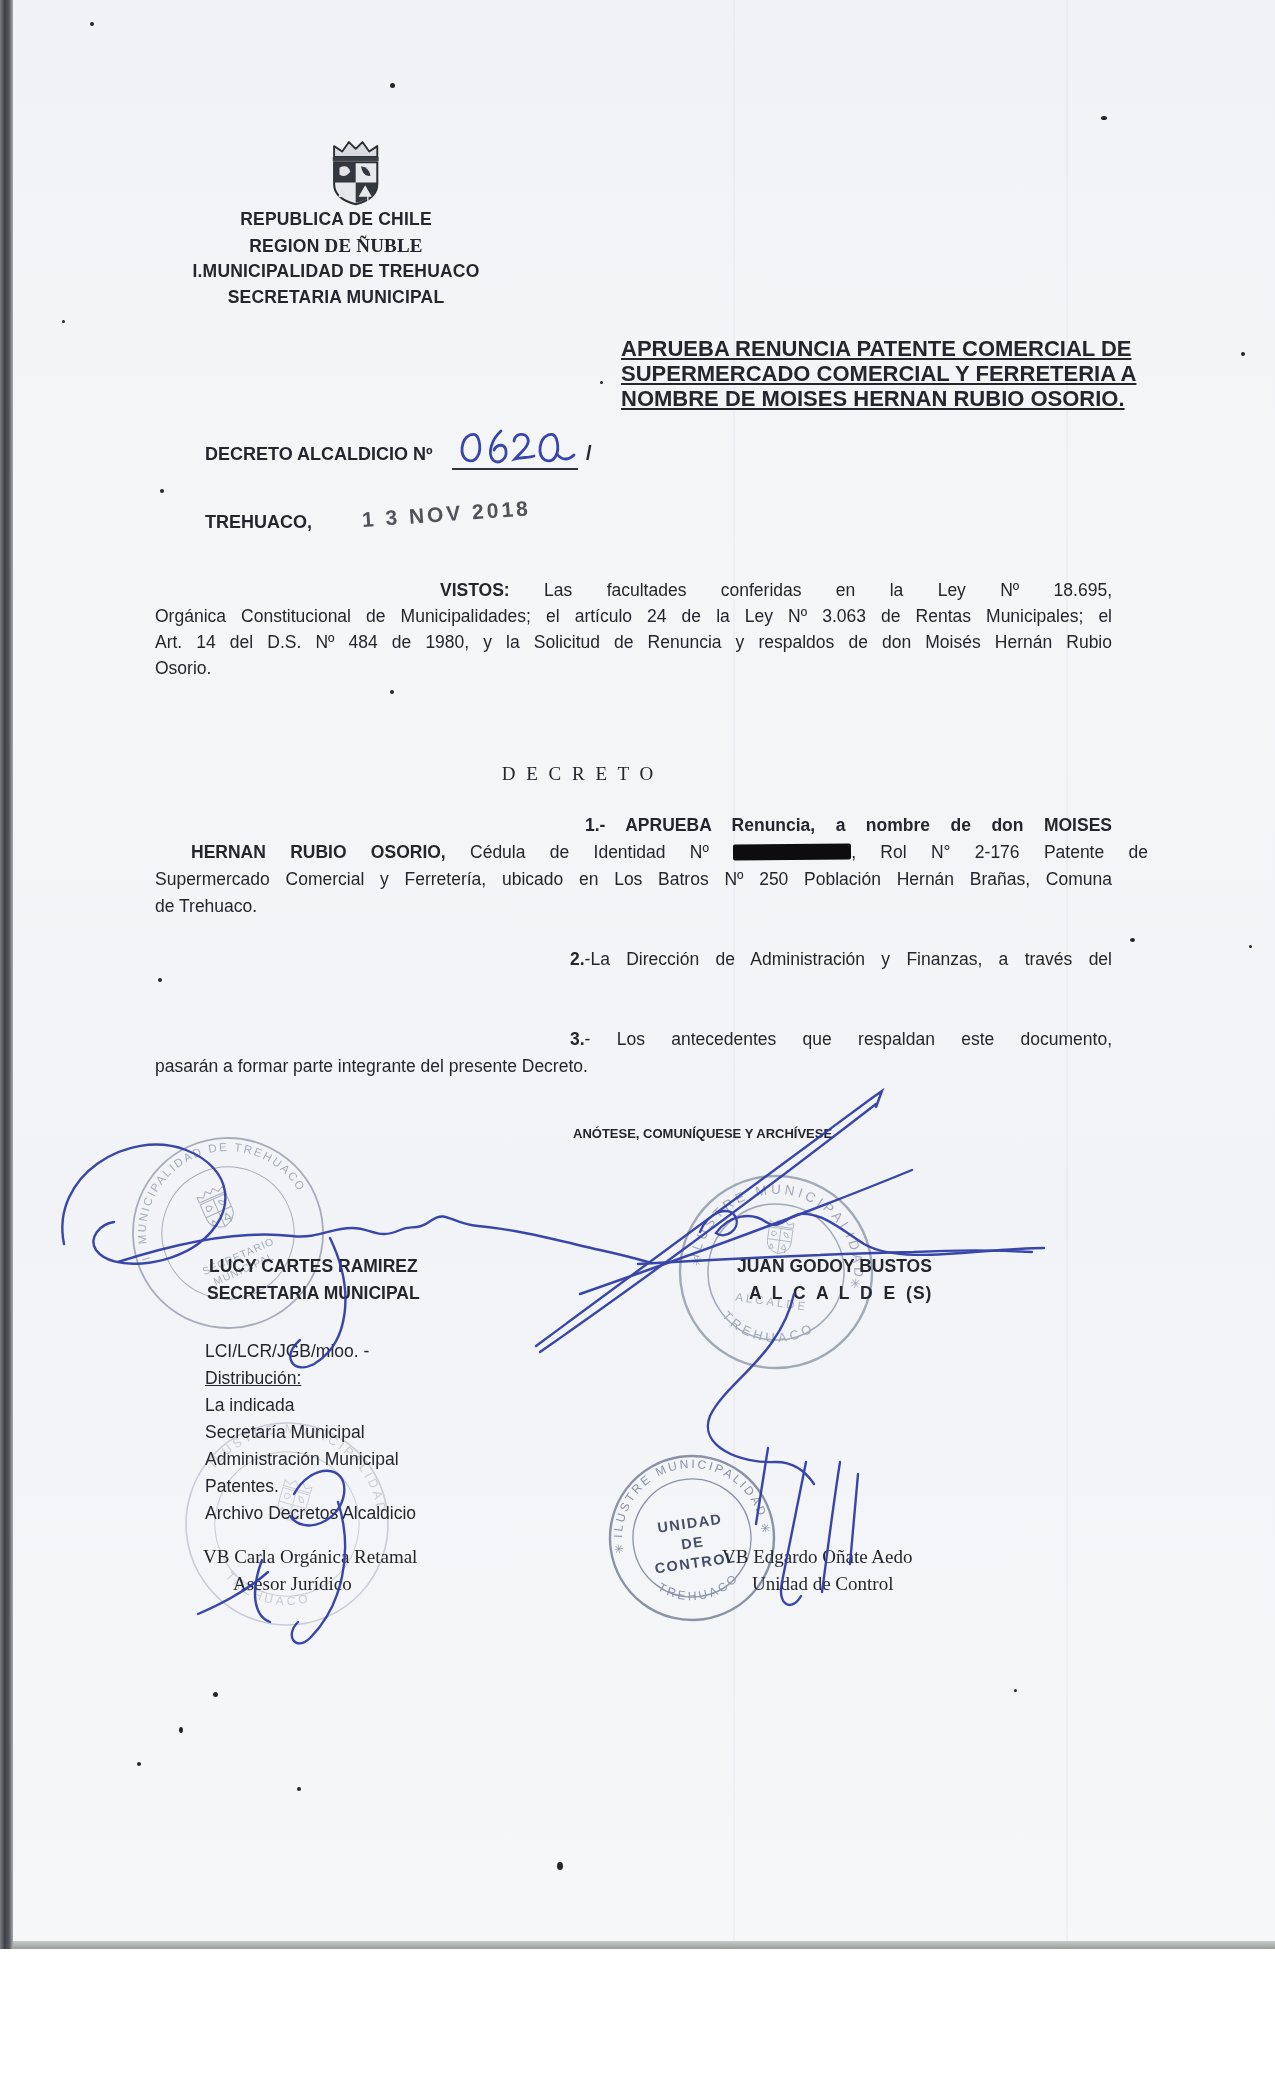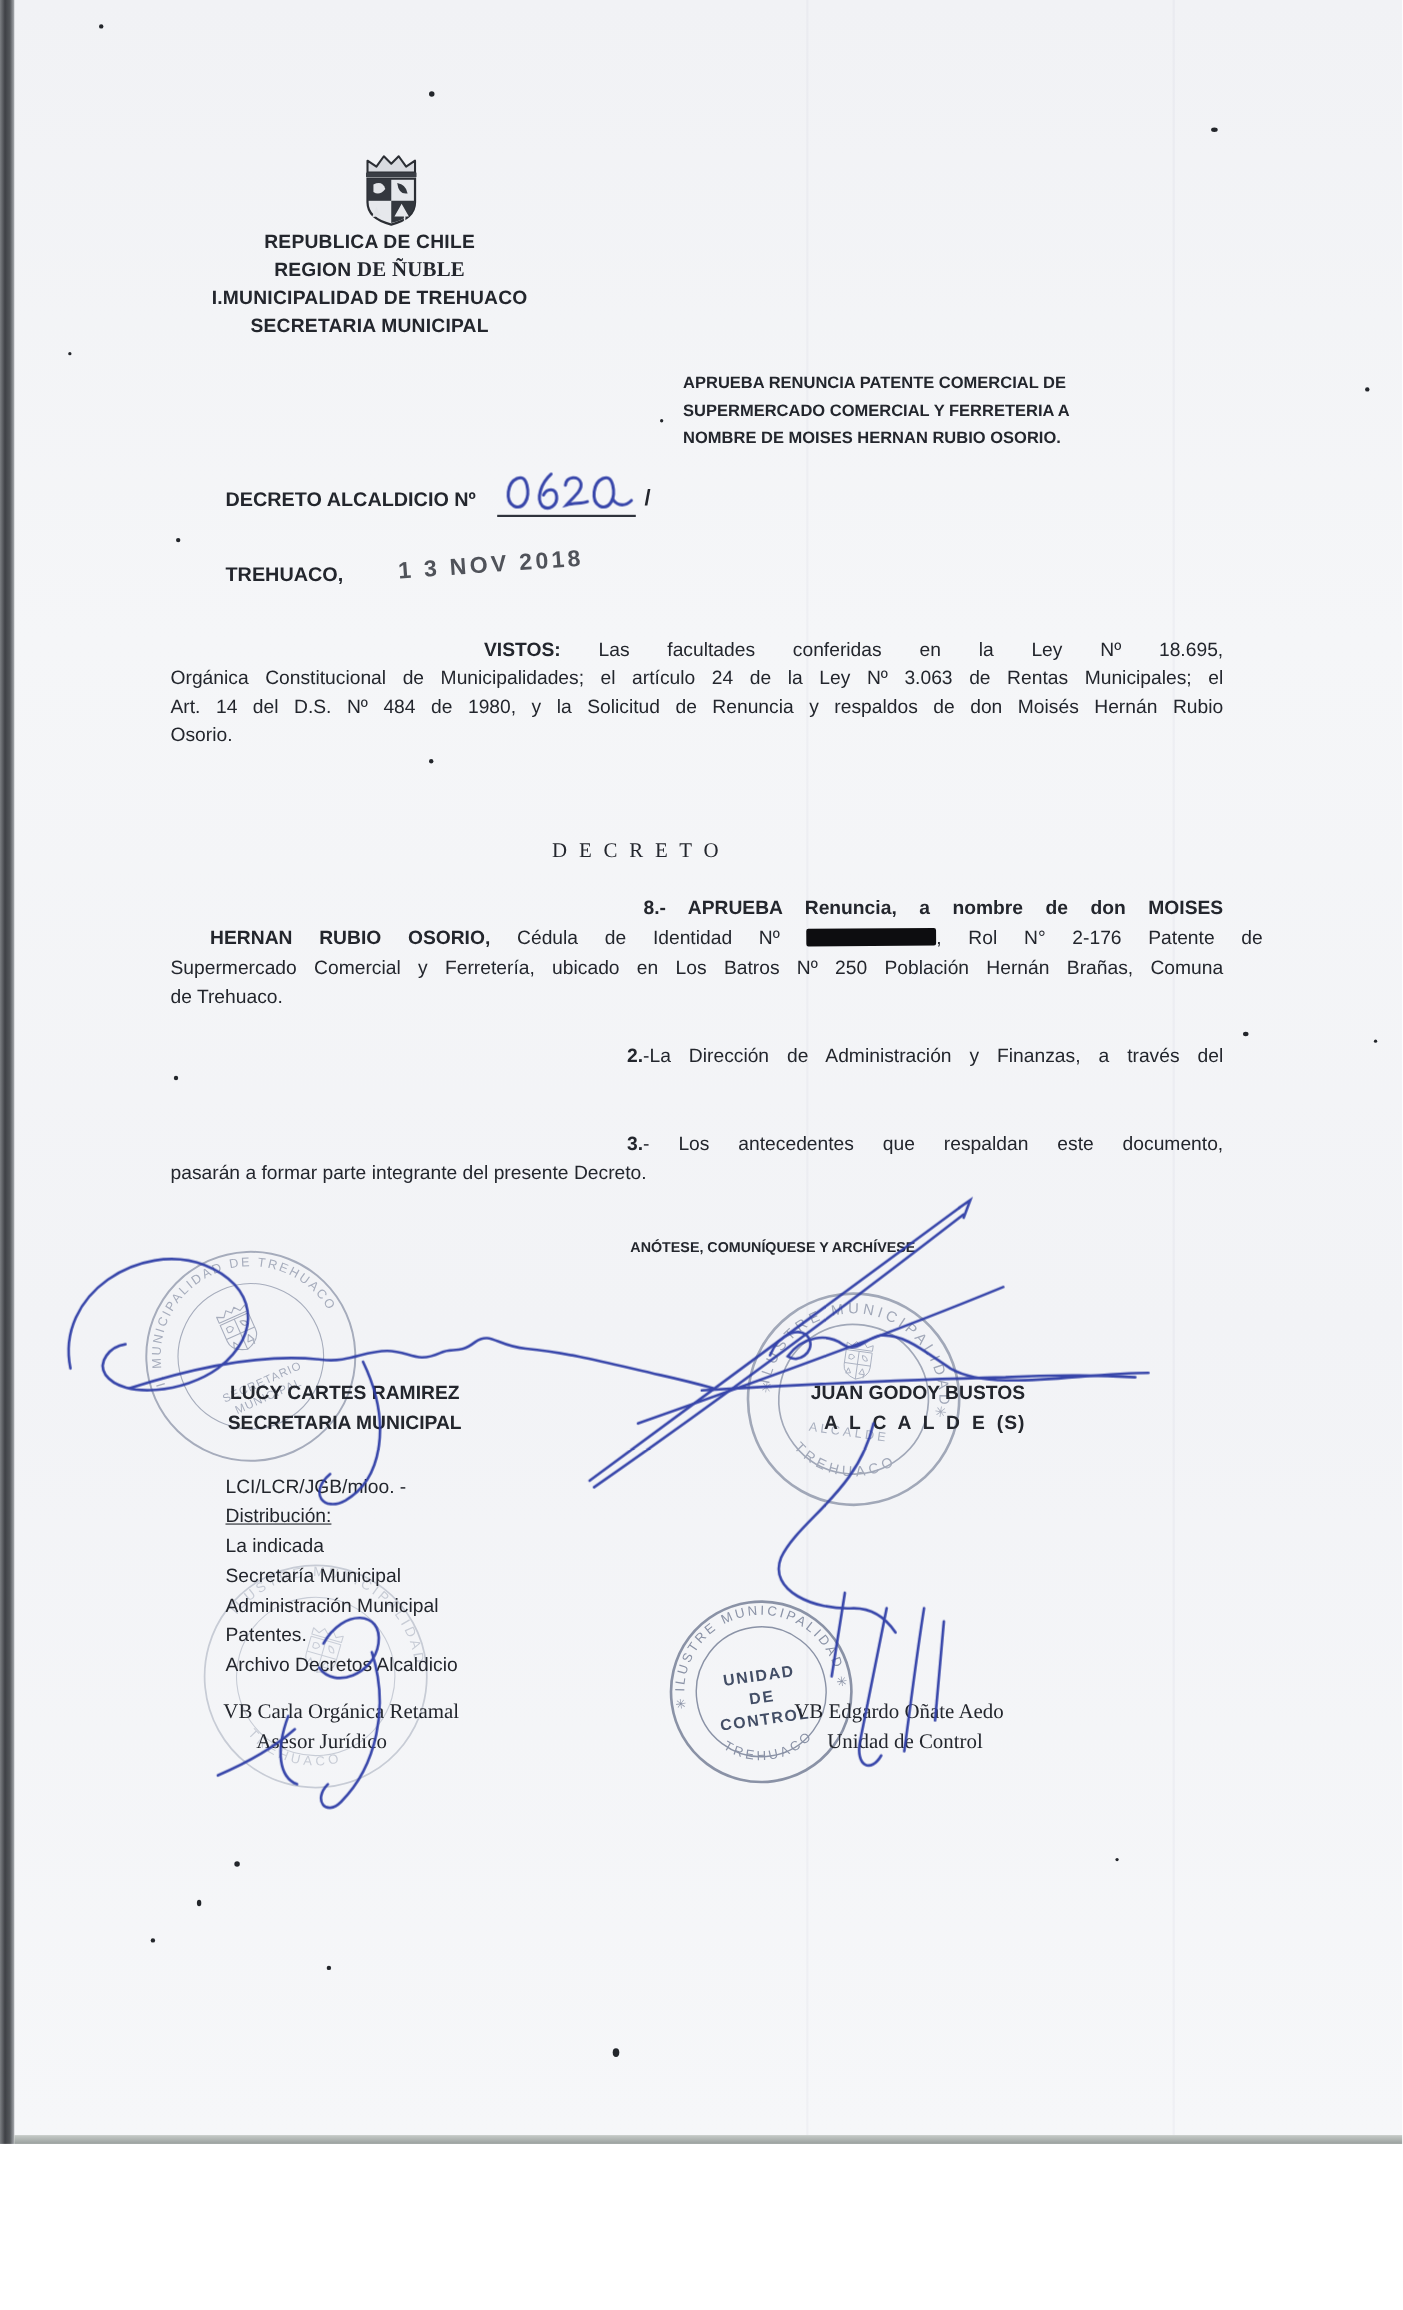--- a/index.html
+++ b/index.html
@@ -6,21 +6,21 @@
   #canvas{position:relative;width:1275px;height:2100px;background:#ffffff;overflow:hidden;
           font-family:"Liberation Sans",sans-serif;color:#23262d;}
   #paper{position:absolute;left:0;top:0;width:1275px;height:1941px;
          background:linear-gradient(180deg,#f1f2f5 0%,#f5f6f8 30%,#f2f3f6 62%,#f6f7f9 100%);}
   .abs{position:absolute;z-index:2;}
   .b{font-weight:bold;}
   .hdr{font-size:17.5px;font-weight:bold;line-height:25.5px;text-align:center;letter-spacing:.2px;}
   .serif{font-family:"Liberation Serif",serif;}
   .body-line{font-size:17.5px;line-height:26px;width:957px;white-space:normal;}
   .j{text-align:justify;text-align-last:justify;}
-  .subj{font-size:15px;font-weight:bold;line-height:25px;}
+  .subj{font-size:22px;font-weight:bold;line-height:25px;text-decoration:underline;}
   .redact{display:inline-block;width:118px;height:16px;background:#0d0d10;border-radius:2px;
           vertical-align:-2px;transform:rotate(-.4deg);}
   .edge-left{position:absolute;left:0;top:0;width:13px;height:1949px;z-index:5;
              background:linear-gradient(90deg,#7c7f83 0%,#3f4146 35%,#55585c 70%,#a9acb0 100%);}
   .edge-bottom{position:absolute;left:13px;top:1941px;width:1262px;height:8px;z-index:5;
                background:linear-gradient(180deg,#c6cbc8,#999f9d);}
   .sp{position:absolute;background:#23262b;border-radius:50%;z-index:4;}
   .fold{position:absolute;top:0;height:1941px;width:2px;background:rgba(110,120,150,.05);z-index:1;}
   svg.layer{position:absolute;left:0;top:0;z-index:3;pointer-events:none;}
   svg#stamps{z-index:1;}
@@ -158,21 +158,21 @@
     <div class="abs b" style="left:205px;top:512px;font-size:18px;">TREHUACO,</div>
     <div class="abs datestamp" style="left:362px;top:508px;">1 3 NOV 2018</div>
 
     <div class="abs body-line j" style="left:155px;top:577px;text-indent:285px;"><b>VISTOS:</b><span> Las facultades conferidas en la Ley Nº 18.695,</span></div>
     <div class="abs body-line j" style="left:155px;top:603px;">Orgánica Constitucional de Municipalidades; el artículo 24  de la Ley Nº 3.063 de Rentas Municipales; el</div>
     <div class="abs body-line j" style="left:155px;top:629px;">Art. 14 del D.S. Nº 484 de 1980, y la Solicitud de Renuncia y respaldos de don Moisés Hernán Rubio</div>
     <div class="abs body-line" style="left:155px;top:655px;">Osorio.</div>
 
     <div class="abs serif" style="left:100px;top:763px;width:957px;text-align:center;font-size:19px;letter-spacing:2px;word-spacing:2px;">D E C R E T O</div>
 
-    <div class="abs body-line j b" style="left:155px;top:812px;text-indent:430px;">8.- APRUEBA Renuncia, a nombre de don MOISES</div>
+    <div class="abs body-line j b" style="left:155px;top:812px;text-indent:430px;">1.- APRUEBA Renuncia, a nombre de don MOISES</div>
     <div class="abs body-line j" style="left:155px;top:839px;margin-left:36px;"><b>HERNAN RUBIO OSORIO,</b><span> Cédula de Identidad Nº </span><span class="redact"></span><span>, Rol N° 2-176 Patente de</span></div>
     <div class="abs body-line j" style="left:155px;top:866px;">Supermercado Comercial y Ferretería, ubicado en Los Batros Nº 250 Población Hernán Brañas, Comuna</div>
     <div class="abs body-line" style="left:155px;top:893px;">de Trehuaco.</div>
 
     <div class="abs body-line j" style="left:155px;top:946px;text-indent:415px;"><b>2.</b><span>-La Dirección de Administración y Finanzas, a través del</span></div>
 
     <div class="abs body-line j" style="left:155px;top:1026px;text-indent:415px;"><b>3.</b><span>- Los antecedentes que respaldan este documento,</span></div>
     <div class="abs body-line" style="left:155px;top:1053px;">pasarán a formar parte integrante del presente Decreto.</div>
 
     <div class="abs b" style="left:573px;top:1126px;font-size:13px;">ANÓTESE, COMUNÍQUESE Y ARCHÍVESE</div>

